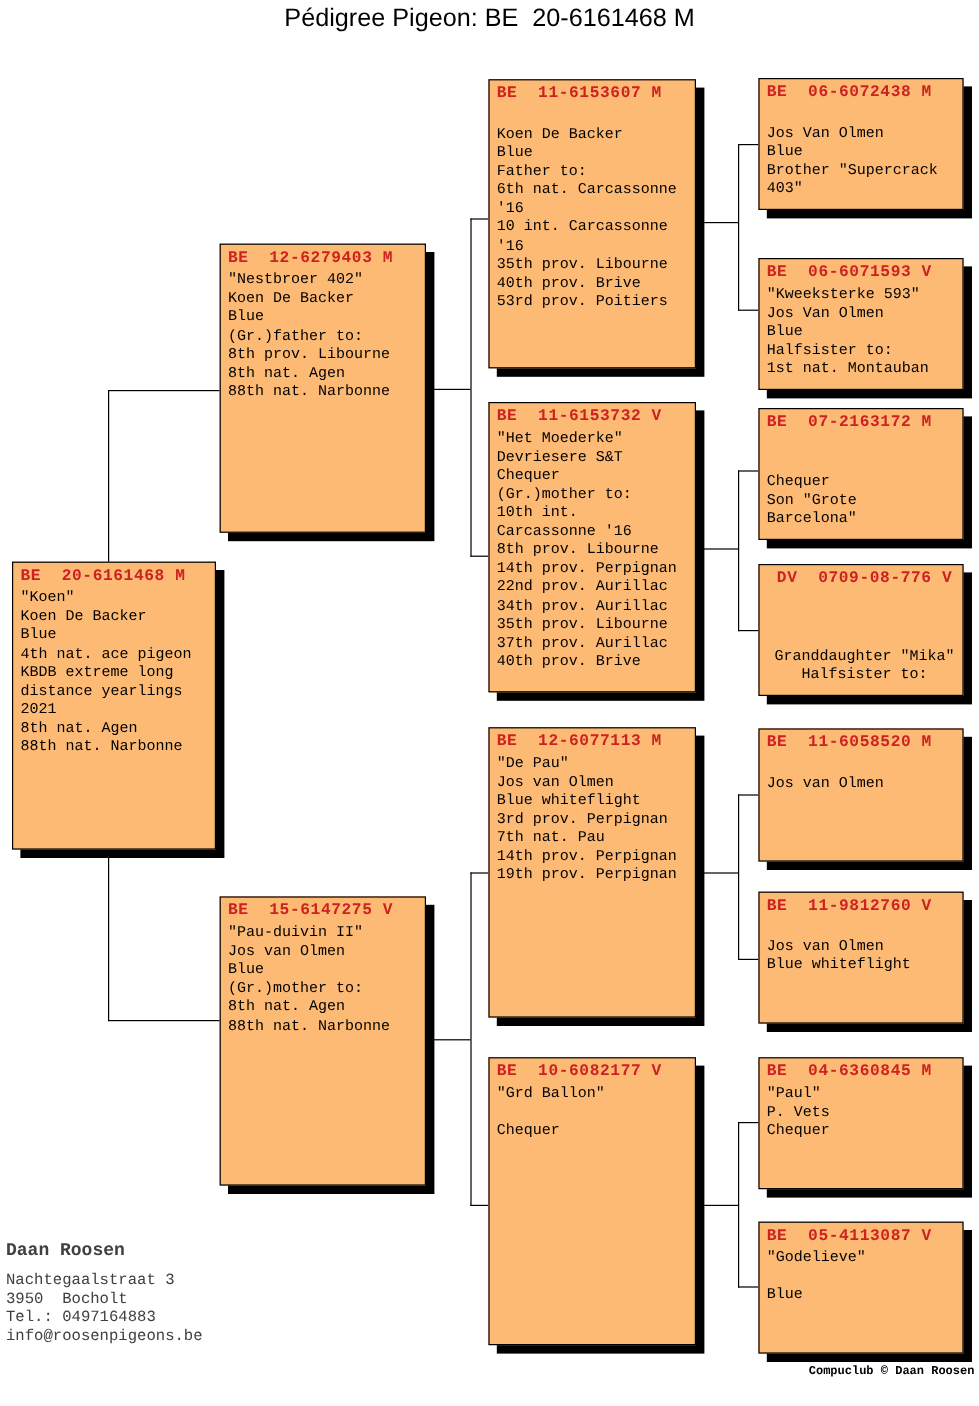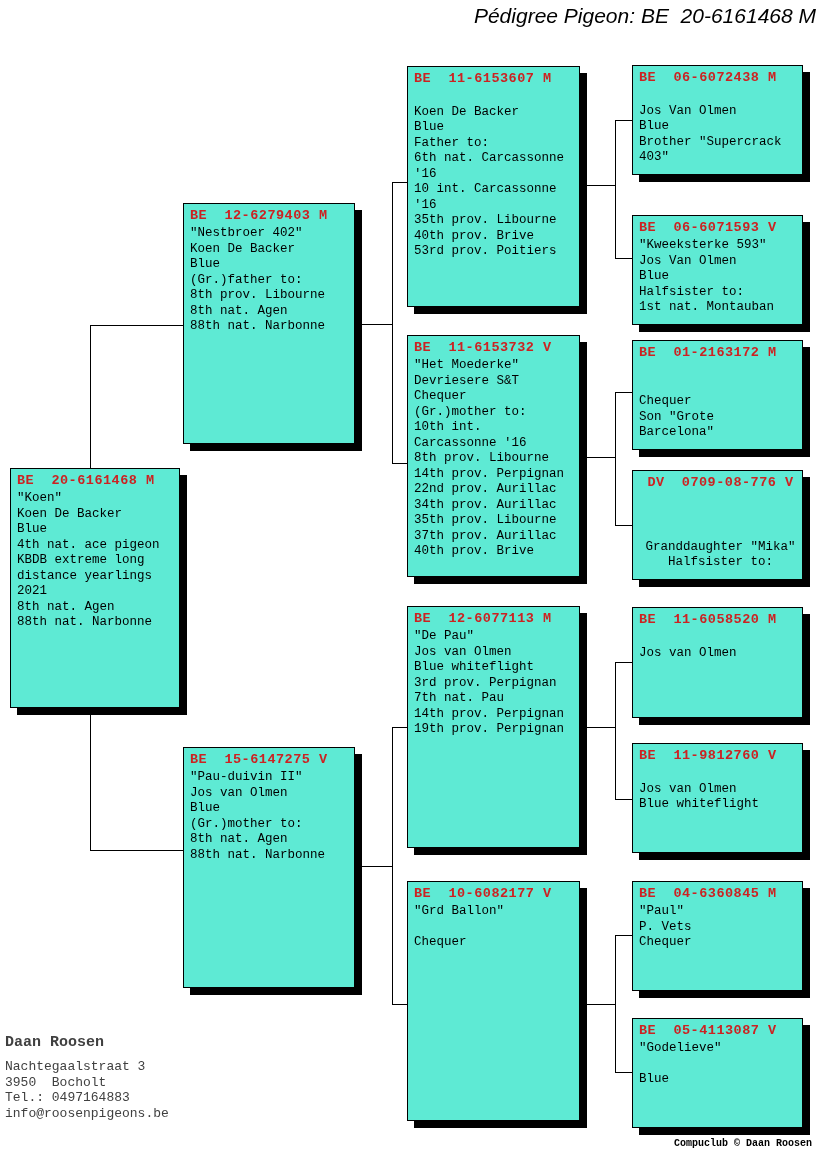--- a/index.html
+++ b/index.html
@@ -7,30 +7,29 @@
     position: relative;
     width: 816px;
     height: 1172px;
     background: #ffffff;
     font-family: "Liberation Mono", "DejaVu Sans Mono", monospace;
     overflow: hidden;
   }
   #title {
     position: absolute;
     top: 4px; left: 0; width: 100%;
-    text-align: right;
+    text-align: center;
     font-family: "Liberation Sans", "DejaVu Sans", sans-serif;
     font-size: 21px;
     color: #000;
     white-space: pre;
-    font-style: italic;
   }
   .pbox {
     position: absolute;
-    background: #5eead4;
+    background: #fdba74;
     border: 1px solid #000;
     box-shadow: 7px 7px 0 #000;
     z-index: 2;
     box-sizing: border-box;
     overflow: hidden;
   }
   .ring {
     color: #cc2222;
     font-weight: bold;
     font-size: 13.5px;
@@ -215,21 +214,21 @@
   </div>
   <div class="pbox" id="box-8">
     <div class="ring">BE  06-6071593 V</div>
     <div class="pbody">"Kweeksterke 593"
 Jos Van Olmen
 Blue
 Halfsister to:
 1st nat. Montauban</div>
   </div>
   <div class="pbox" id="box-9">
-    <div class="ring">BE  01-2163172 M</div>
+    <div class="ring">BE  07-2163172 M</div>
     <div class="pbody">
 
 Chequer
 Son "Grote
 Barcelona"</div>
   </div>
   <div class="pbox" id="box-10">
     <div class="ring">DV  0709-08-776 V</div>
     <div class="pbody">
 

